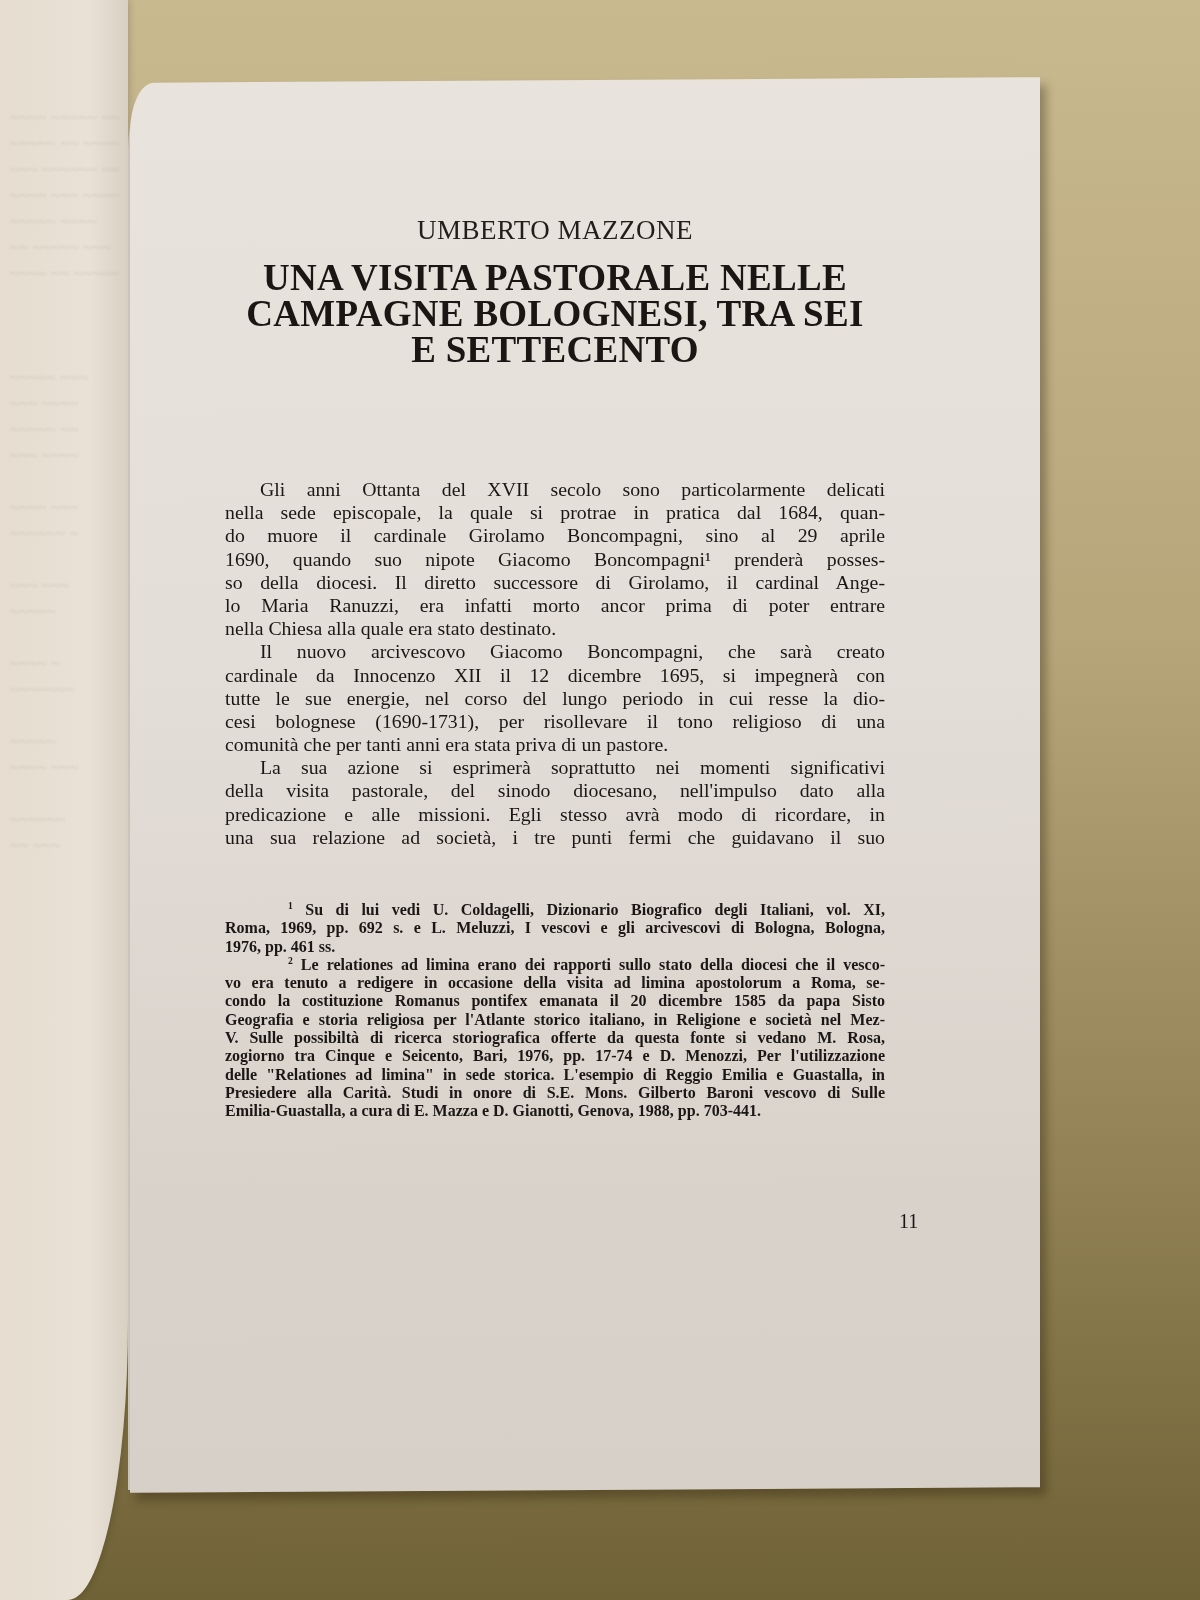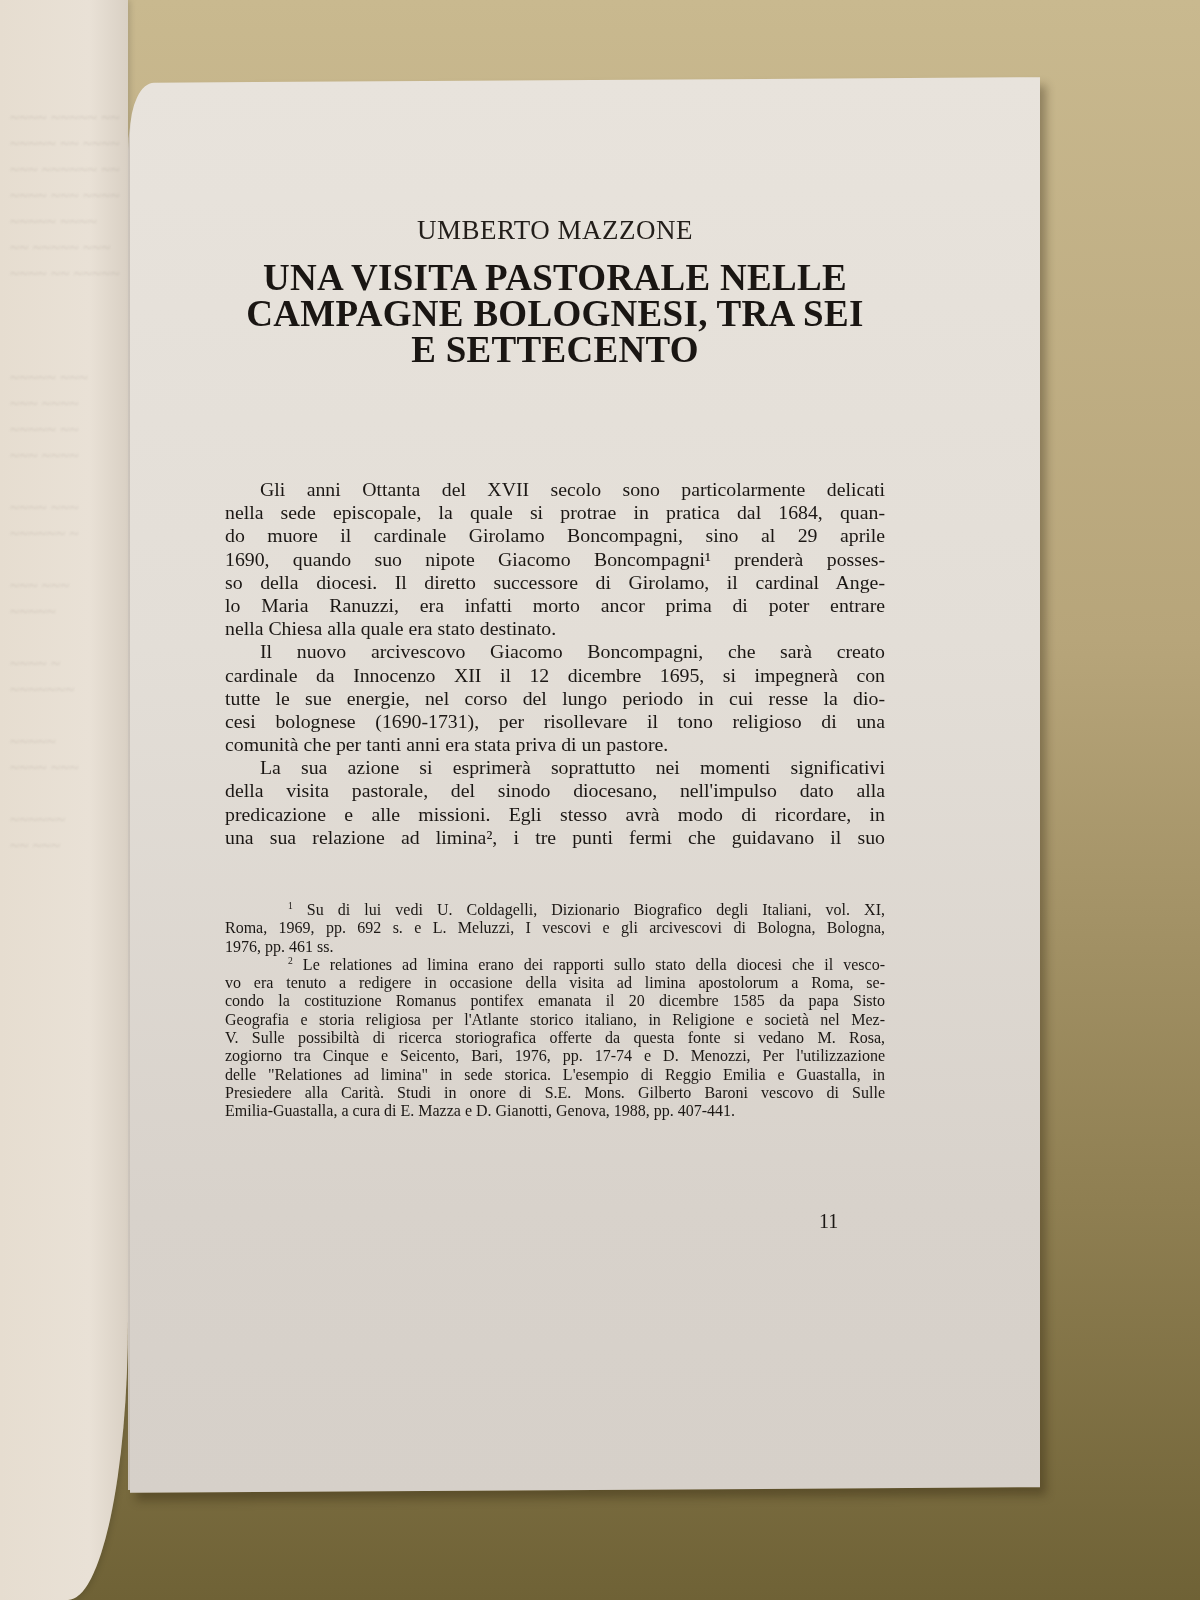--- a/index.html
+++ b/index.html
@@ -52,27 +52,27 @@
       overflow: hidden; height: 23.2px;
     }
     .body .line.last { text-align-last: left; }
     .body .first-para .line { margin-left: -35px; }
     .body .first-para .line.first { margin-left: 0; }
     .footnotes {
       margin-top: 52px; font-size: 16px; line-height: 18.3px; padding-left: 35px;
     }
     .fn .line {
       display: block; text-align: justify; text-align-last: justify; white-space: nowrap;
-      overflow: hidden; height: 18.3px; margin-left: -35px;
+      overflow: hidden; height: 18.3px; margin-left: -35px; font-weight: bold;
     }
     .fn .line.first { margin-left: 0; padding-left: 28px; }
     .fn .line.last { text-align-last: left; }
     sup { font-size: 0.6em; vertical-align: 0.6em; line-height: 0; }
     .page-number {
-      position: absolute; left: 819px; top: 1210px; font-size: 20px; color: #1b1714;
+      position: absolute; left: 899px; top: 1210px; font-size: 20px; color: #1b1714;
     }
   </style>
 </head>
 <body>
 
 <div class="left-page">
   <div class="left-ghost">
     ~~~~ ~~~~~ ~~~<br>~~~~~ ~~ ~~~~<br>~~~ ~~~~~~ ~~<br>~~~~ ~~~ ~~~~<br>~~~~~ ~~~~<br>~~ ~~~~~ ~~~<br>~~~~ ~~ ~~~~~<br><br><br><br>~~~~~ ~~~<br>~~~ ~~~~<br>~~~~~ ~~<br>~~~ ~~~~<br><br>~~~~ ~~~<br>~~~~~~ ~<br><br>~~~ ~~~<br>~~~~~<br><br>~~~~ ~<br>~~~~~~~<br><br>~~~~~<br>~~~~ ~~~<br><br>~~~~~~<br>~~ ~~~
   </div>
 </div>
@@ -101,37 +101,37 @@
       <span class="line first">Il nuovo arcivescovo Giacomo Boncompagni, che sarà creato</span>
       <span class="line">cardinale da Innocenzo XII il 12 dicembre 1695, si impegnerà con</span>
       <span class="line">tutte le sue energie, nel corso del lungo periodo in cui resse la dio-</span>
       <span class="line">cesi bolognese (1690-1731), per risollevare il tono religioso di una</span>
       <span class="line last">comunità che per tanti anni era stata priva di un pastore.</span>
     </div>
     <div class="first-para">
       <span class="line first">La sua azione si esprimerà soprattutto nei momenti significativi</span>
       <span class="line">della visita pastorale, del sinodo diocesano, nell'impulso dato alla</span>
       <span class="line">predicazione e alle missioni. Egli stesso avrà modo di ricordare, in</span>
-      <span class="line">una sua relazione ad limina², i tre punti fermi che guidavano il suo</span>
+      <span class="line">una sua relazione ad società, i tre punti fermi che guidavano il suo</span>
     </div>
   </div>
 
   <div class="footnotes">
     <div class="fn">
       <span class="line first"><sup>1</sup> <span>Su di lui vedi U. Coldagelli, Dizionario Biografico degli Italiani, vol. XI,</span></span>
       <span class="line">Roma, 1969, pp. 692 s. e L. Meluzzi, I vescovi e gli arcivescovi di Bologna, Bologna,</span>
       <span class="line last">1976, pp. 461 ss.</span>
     </div>
     <div class="fn">
       <span class="line first"><sup>2</sup> <span>Le relationes ad limina erano dei rapporti sullo stato della diocesi che il vesco-</span></span>
       <span class="line">vo era tenuto a redigere in occasione della visita ad limina apostolorum a Roma, se-</span>
       <span class="line">condo la costituzione Romanus pontifex emanata il 20 dicembre 1585 da papa Sisto</span>
       <span class="line">Geografia e storia religiosa per l'Atlante storico italiano, in Religione e società nel Mez-</span>
       <span class="line">V. Sulle possibiltà di ricerca storiografica offerte da questa fonte si vedano M. Rosa,</span>
       <span class="line">zogiorno tra Cinque e Seicento, Bari, 1976, pp. 17-74 e D. Menozzi, Per l'utilizzazione</span>
       <span class="line">delle "Relationes ad limina" in sede storica. L'esempio di Reggio Emilia e Guastalla, in</span>
       <span class="line">Presiedere alla Carità. Studi in onore di S.E. Mons. Gilberto Baroni vescovo di Sulle</span>
-      <span class="line last">Emilia-Guastalla, a cura di E. Mazza e D. Gianotti, Genova, 1988, pp. 407-441.</span>
+      <span class="line last">Emilia-Guastalla, a cura di E. Mazza e D. Gianotti, Genova, 1988, pp. 703-441.</span>
     </div>
   </div>
 </div>
 
 <div class="page-number">11</div>
 
 </body></html>

